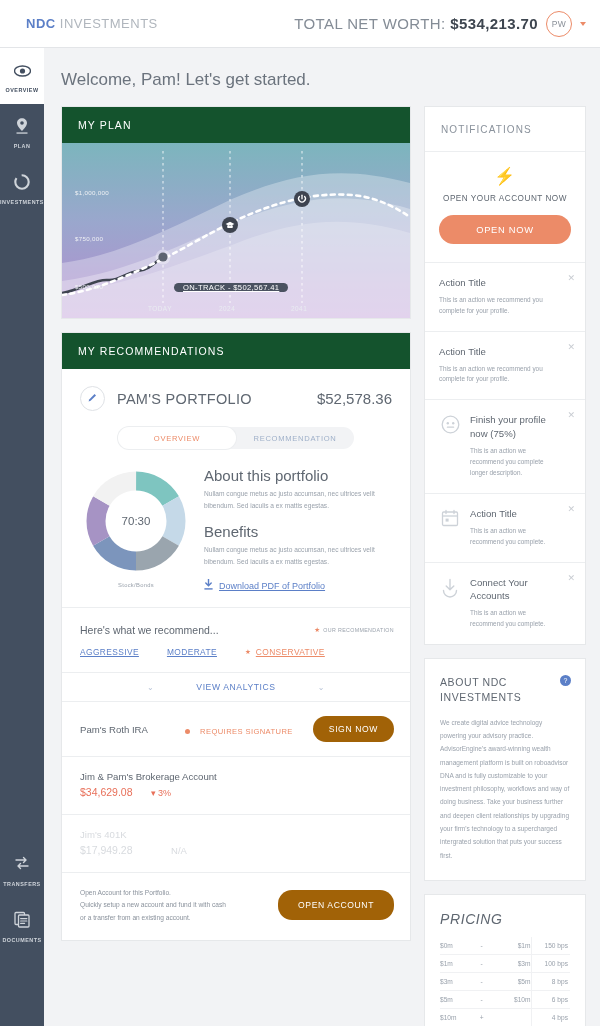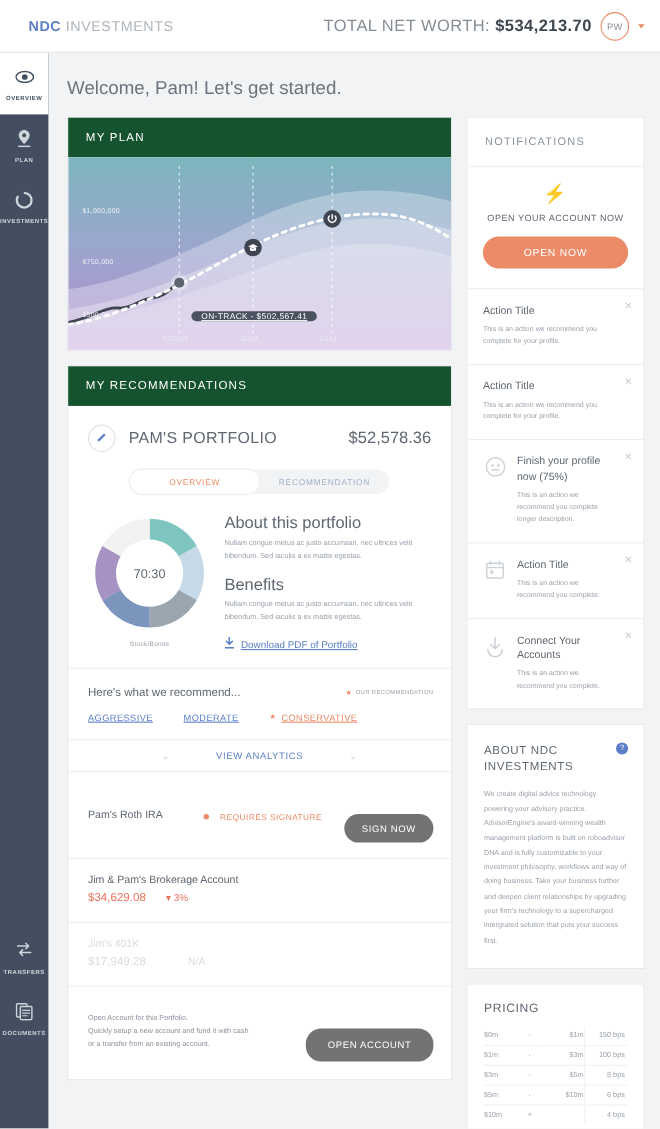--- a/index.html
+++ b/index.html
@@ -96,21 +96,21 @@
   .risk-row .withstar { display:flex; align-items:center; gap:5px; }
 
   .analytics { display:flex; align-items:center; justify-content:center; gap:42px; padding:9px 0; font-size:8.6px; color:#5b7fc7; letter-spacing:.6px; }
   .chev { color:#b6c2d6; font-size:8px; }
 
   .acct { padding:14px 16px 14px 18px; display:flex; align-items:center; }
   .acct .nm { font-size:9.6px; color:#5f6771; }
   .acct .sig { margin-left:auto; display:flex; align-items:center; gap:20px; }
   .dot { width:5px;height:5px;border-radius:50%;background:#ec8b68;display:inline-block;margin-right:6px; }
   .sig-txt { font-size:7.6px; color:#ec8b68; letter-spacing:.4px; }
-  .btn-pill { background:#737373; color:#fff; border:none; border-radius:14px; font-size:8.6px; letter-spacing:.6px; padding:8px 16px;margin-top:24px; }
+  .btn-pill { background:#a16207; color:#fff; border:none; border-radius:14px; font-size:8.6px; letter-spacing:.6px; padding:8px 16px; }
   .acct2 { padding:14px 18px; }
   .acct2 .nm { font-size:9.6px; color:#5f6771; }
   .acct2 .amt { font-size:10.5px; color:#e8705a; margin-top:7px; }
   .acct2 .pct { font-size:9px; color:#e8705a; margin-left:14px; }
   .acct2.dim .nm, .acct2.dim .amt, .acct2.dim .pct { color:#d8dbdf; }
   .acct2 .na { font-size:9.5px; color:#d8dbdf; margin-left:34px; }
 
   .open-blk { display:flex; align-items:center; padding:14px 16px 16px 18px; }
   .open-blk p { font-size:6.6px; line-height:1.85; color:#8a929c; }
   .open-blk button { margin-left:auto; }
@@ -128,21 +128,21 @@
   .nrow h6 { font-size:9.6px; color:#5f6771; font-weight:normal; line-height:1.45; }
   .nrow p { font-size:6.4px; color:#9aa2ac; line-height:1.7; margin-top:5px; }
   .nrow.plain h6 { font-size:9.6px; }
 
   .about-card { margin-top:13px; padding:16px 15px 18px; position:relative; }
   .about-card h3 { font-size:10.5px; color:#5f6771; font-weight:normal; letter-spacing:.6px; line-height:1.45; width:118px; }
   .qmark { position:absolute; right:14px; top:16px; width:11px;height:11px;border-radius:50%;background:#5b7fc7;color:#fff;font-size:7px;display:flex;align-items:center;justify-content:center; }
   .about-card p { font-size:6.5px; line-height:2.05; color:#9aa2ac; margin-top:10px; }
 
   .price-card { margin-top:13px; padding:16px 15px 16px; }
-  .price-card h3 { font-size:11px; color:#5f6771; font-weight:normal; letter-spacing:.6px; }
+  .price-card h3 { font-size:14px; color:#5f6771; font-weight:normal; letter-spacing:.6px;font-style:italic; }
   table { width:100%; border-collapse:collapse; margin-top:10px; }
   td { font-size:6.6px; color:#9aa2ac; padding:5px 0; border-bottom:1px solid #f0f1f3; }
   td.c2 { text-align:center; width:16%; }
   td.c3 { text-align:right; width:30%; }
   td.c4 { text-align:right; width:30%; border-left:1px solid #f0f1f3; padding-right:2px; }
   tr:last-child td { border-bottom:none; }
 </style>
 </head>
 <body>
 

